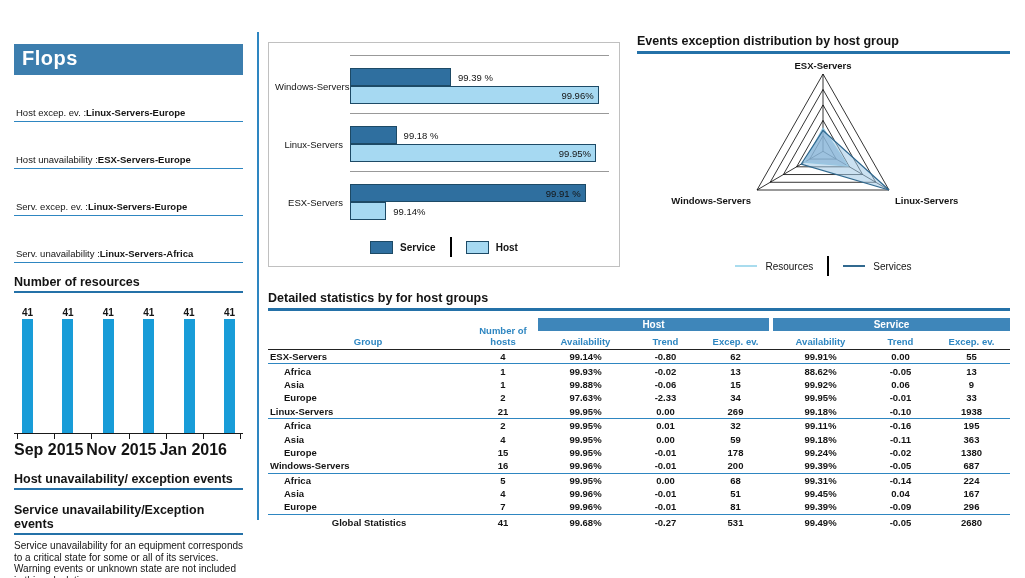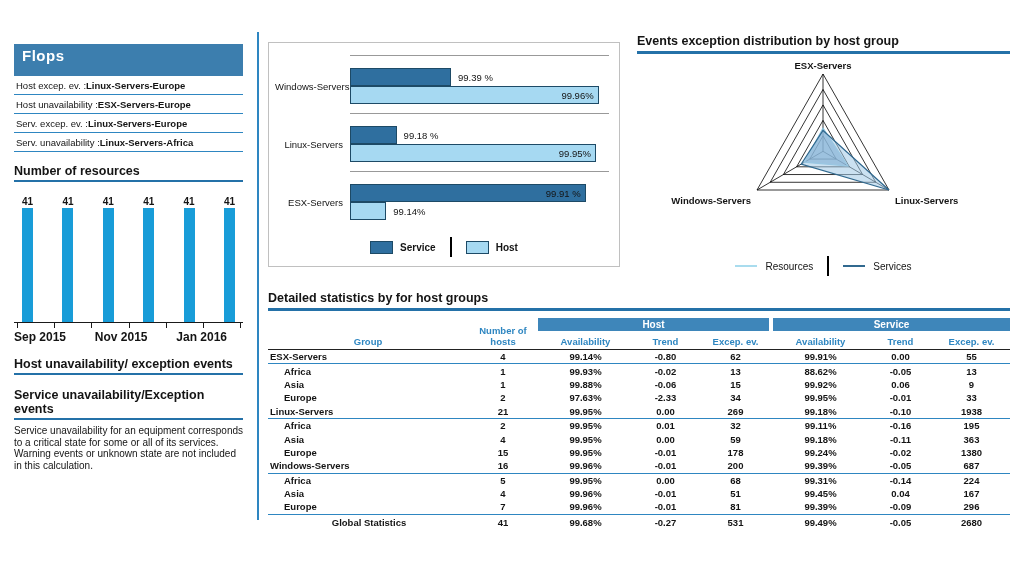--- a/index.html
+++ b/index.html
@@ -1,35 +1,35 @@
 <!DOCTYPE html>
 <html><head>
 <meta charset="utf-8">
 <style>
   html,body{margin:0;padding:0;background:#fff;}
   body{width:1025px;height:578px;position:relative;overflow:hidden;
        font-family:"Liberation Sans",sans-serif;color:#141414;}
 
   
   .sidebar{position:absolute;left:14px;top:44px;width:229px;}
-  .flops-box{background:#3c7eae;color:#fff;font-weight:bold;font-size:15px;
-             padding:3px 8px 12px;letter-spacing:.5px;}
-  .flop-row{border-bottom:1.5px solid #2e86c1;padding:4px 2px 3px;font-size:9.5px;}
+  .flops-box{background:#3c7eae;color:#fff;font-weight:bold;font-size:20px;
+             padding:3px 8px 5px;letter-spacing:.5px;}
+  .flop-row{border-bottom:1.5px solid #2e86c1;padding:4px 2px 3px;font-size:9.5px;margin-top:28px;}
   .flop-label{font-weight:normal;}
   .flop-value{font-weight:bold;}
   .side-heading{margin:12px 0 0;font-size:12.5px;font-weight:bold;
                 border-bottom:2.5px solid #2471a8;padding-bottom:2px;}
   .res-bars{height:132px;display:flex;align-items:flex-end;justify-content:space-between;
             padding:0 8px;border-bottom:1.5px solid #1a1a1a;margin-top:8px;}
   .res-col{display:flex;flex-direction:column;align-items:center;}
   .res-val{font-size:10px;font-weight:bold;margin-bottom:1px;}
   .res-bar{width:11px;background:#189cd8;}
   .res-ticks{position:relative;height:5px;margin:0 3px;}
   .res-tick{position:absolute;top:0;width:1px;height:5px;background:#1a1a1a;}
-  .res-months{display:flex;justify-content:space-between;font-size:12px;font-weight:bold;
+  .res-months{display:flex;justify-content:space-between;font-size:16px;font-weight:bold;
               padding:2px 16px 0 0;}
   .note-h{margin:13px 0 0;font-size:12.5px;font-weight:bold;
           border-bottom:2.5px solid #2471a8;padding-bottom:2px;}
   .note-p{font-size:10px;line-height:11.5px;margin:5px 0 0;}
 
   .v-divider{position:absolute;left:257px;top:32px;width:2px;height:488px;background:#2e86c1;}
 
   
   .section-title{margin:0;font-size:12.5px;font-weight:bold;
                  border-bottom:3px solid #2471a8;padding-bottom:3px;}

